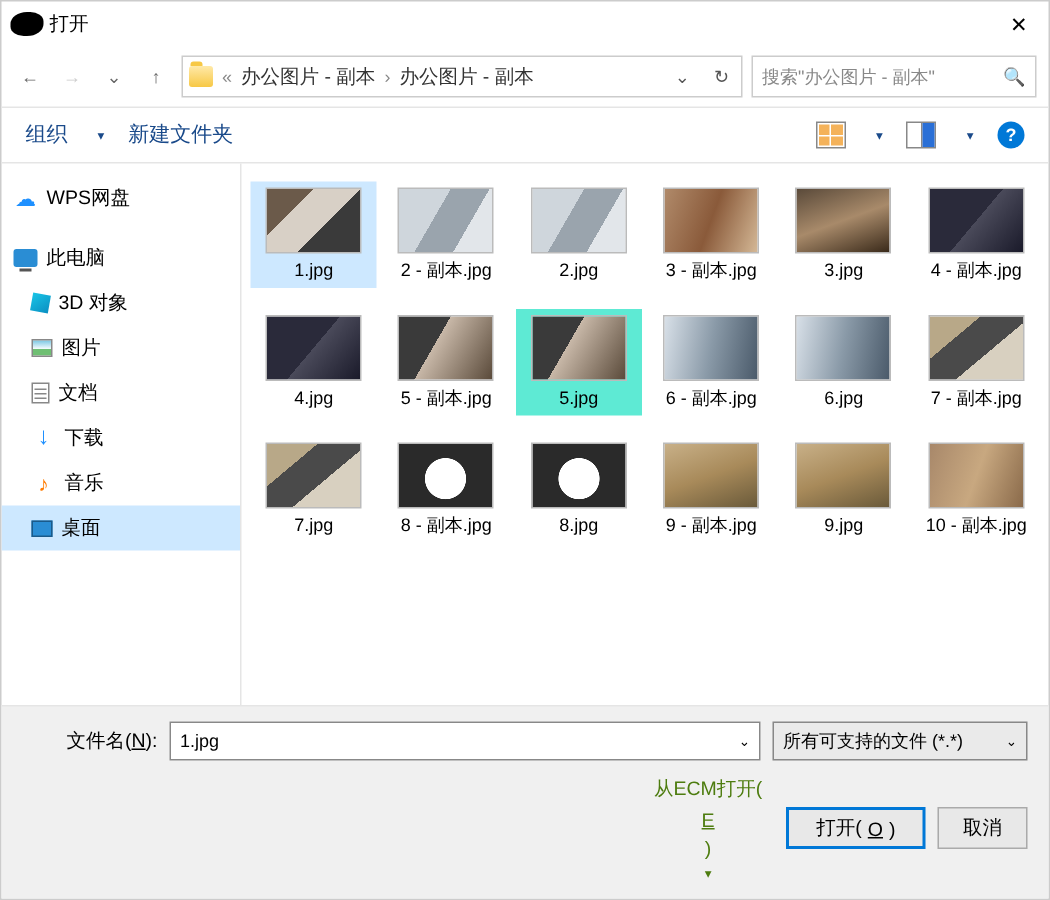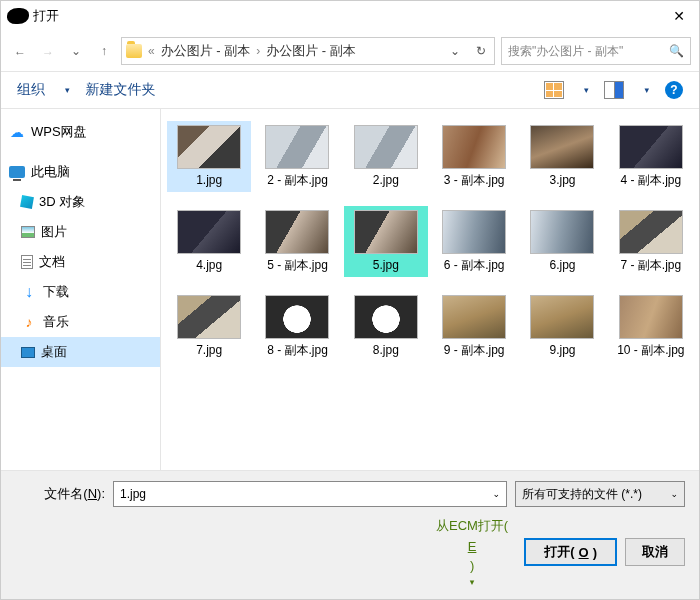--- a/index.html
+++ b/index.html
@@ -67,21 +67,21 @@
 .t10 { background: linear-gradient(160deg,#c8b088,#a88a5a,#6a5a3a); }
 .t11 { background: linear-gradient(110deg,#a8886a,#c8a880,#8a6a4a); }
 .fname { font-size: 12px; line-height: 1.25; color: #000; word-break: break-word; max-width: 80px; }
 .footer { border-top: 1px solid #e5e5e5; background: #f0f0f0; padding: 10px 14px 12px; }
 .frow { display: flex; align-items: center; gap: 8px; margin-bottom: 10px; }
 .flabel { font-size: 13px; text-align: right; width: 90px; }
 .u { text-decoration: underline; }
 .fname-input { flex: 1; height: 26px; border: 1px solid #888; padding: 0 6px; background: #fff; display: flex; align-items: center; justify-content: space-between; }
 .fselect { width: 170px; height: 26px; border: 1px solid #888; background: #eaeaea; padding: 0 6px; display: flex; align-items: center; justify-content: space-between; }
 .btnrow { display: flex; justify-content: flex-end; gap: 8px; align-items: center; }
-.btn { height: 28px; padding: 0 16px; border: 1px solid #aaa; background: #e8e8e8; display: flex; align-items: center; gap: 4px; font-size: 13px; font-weight: bold; }
+.btn { height: 28px; padding: 0 16px; border: 1px solid #aaa; background: #e8e8e8; display: flex; align-items: center; gap: 4px; font-size: 13px; }
 .btn.primary { border: 2px solid #0078d7; background: #e8e8e8; padding: 0 18px; }
 .linkbtn { display: flex; align-items: center; gap: 4px; font-size: 13px; color: #4d7c0f; margin-right: 8px; flex-direction: column; }
 .dd { font-size: 9px; }
 </style>
 </head>
 <body>
 
 <div class="window">
 
   <div class="titlebar">

